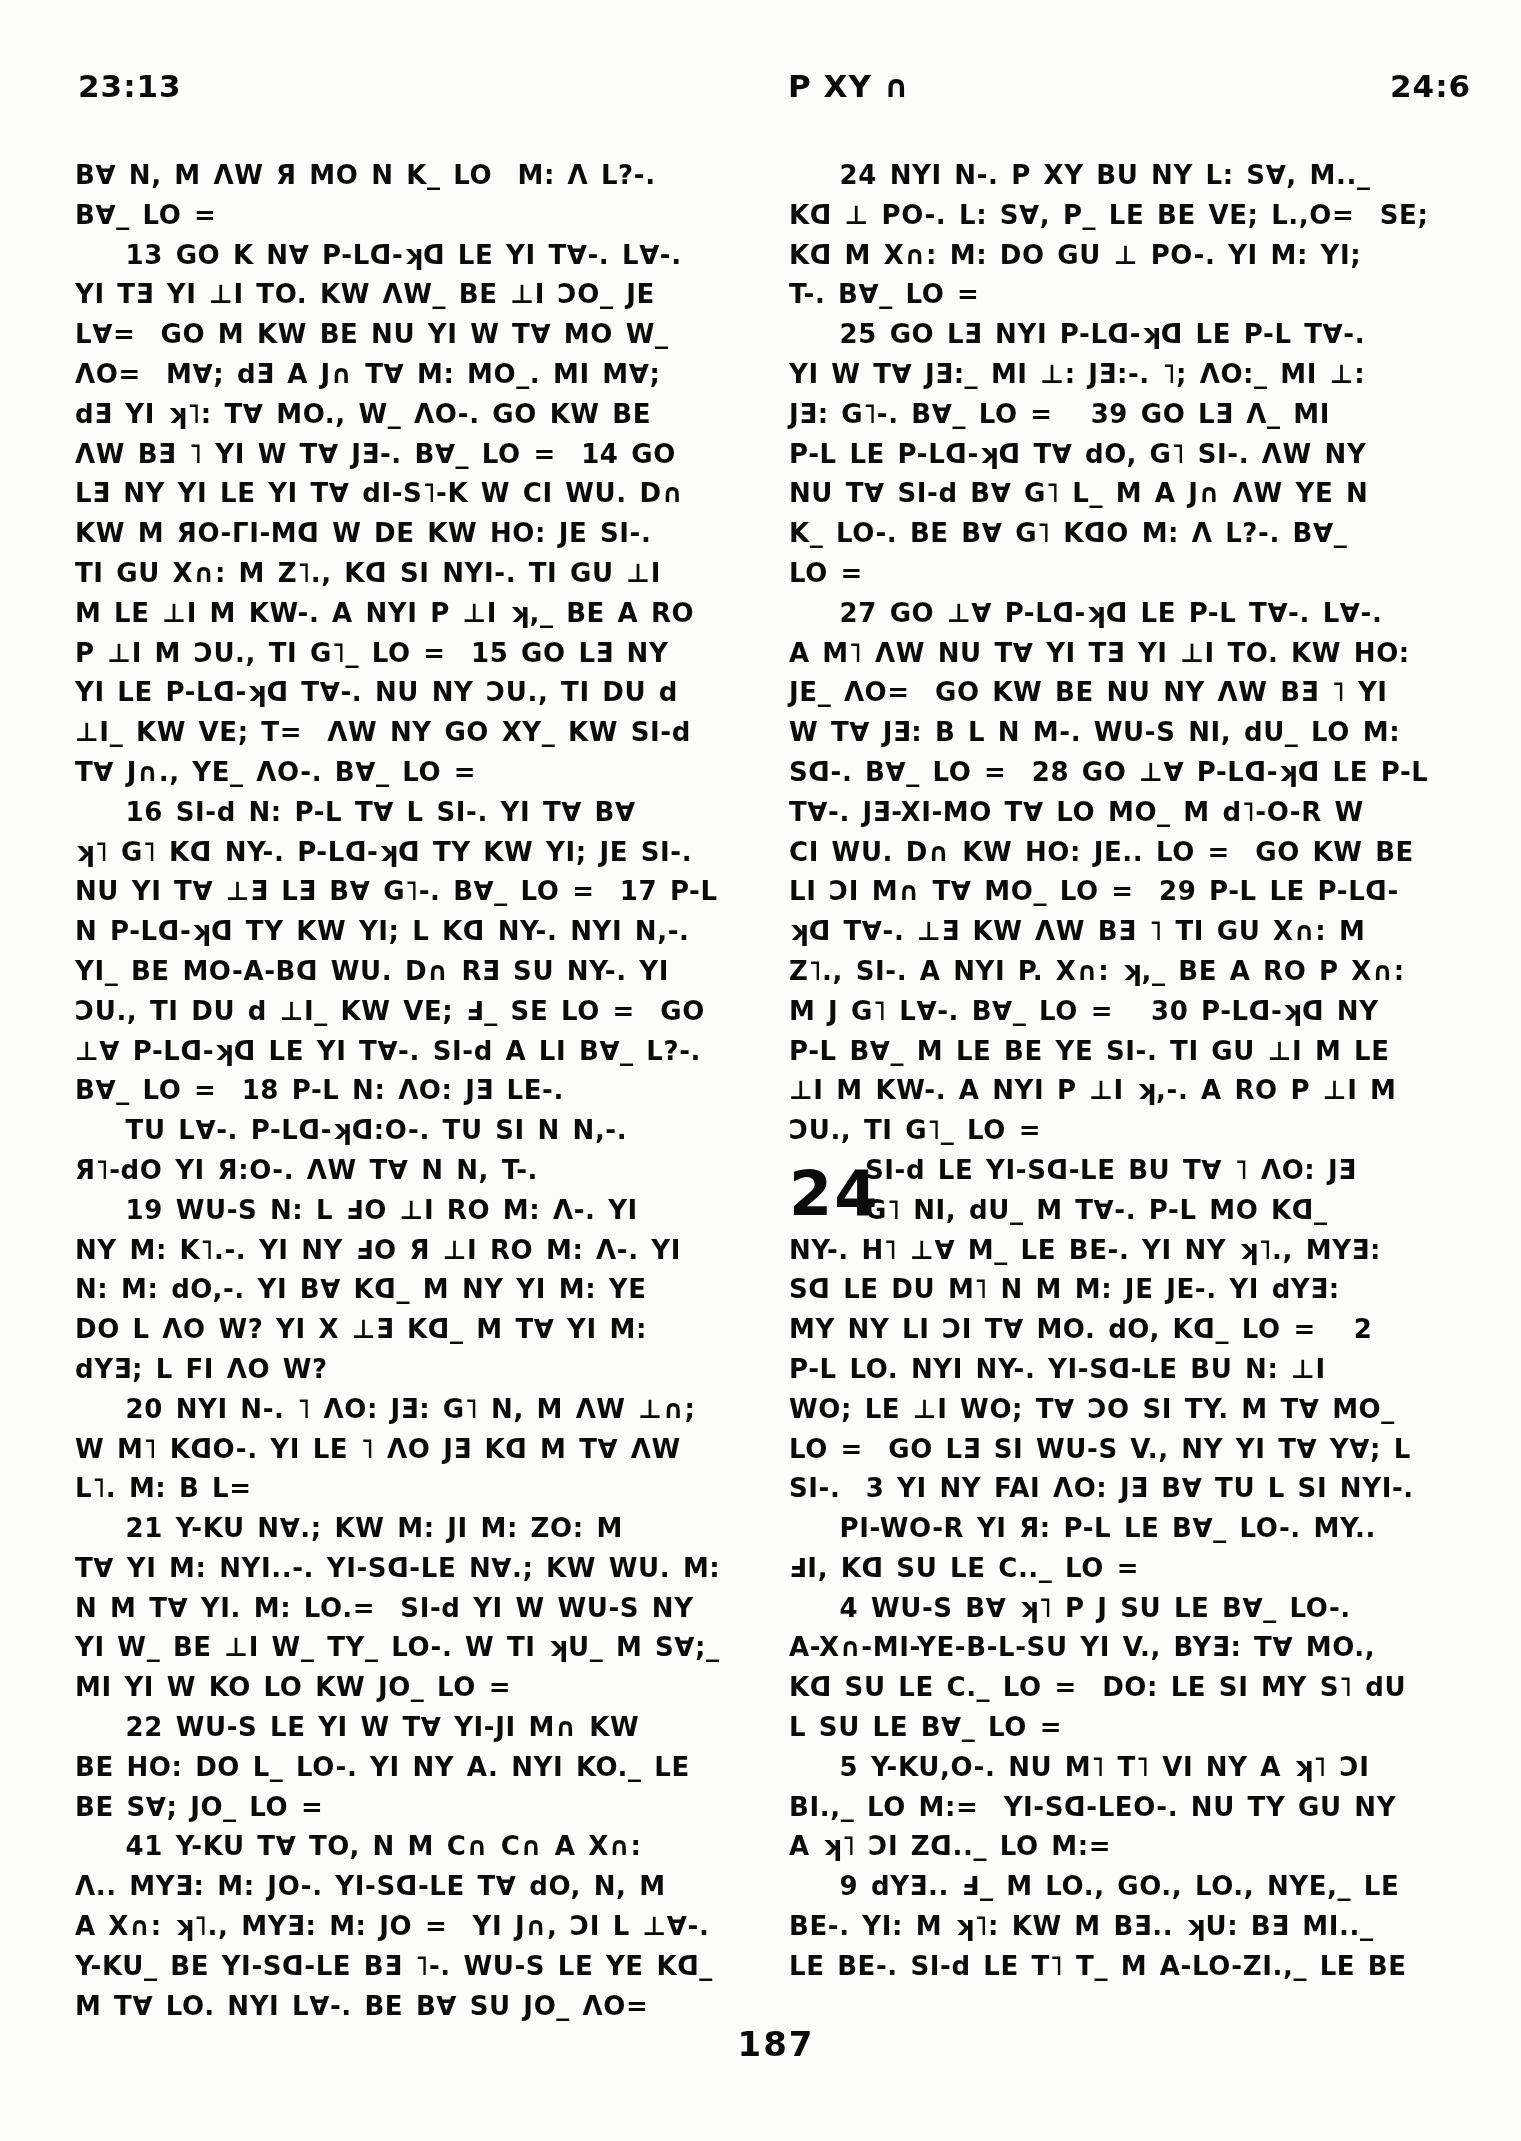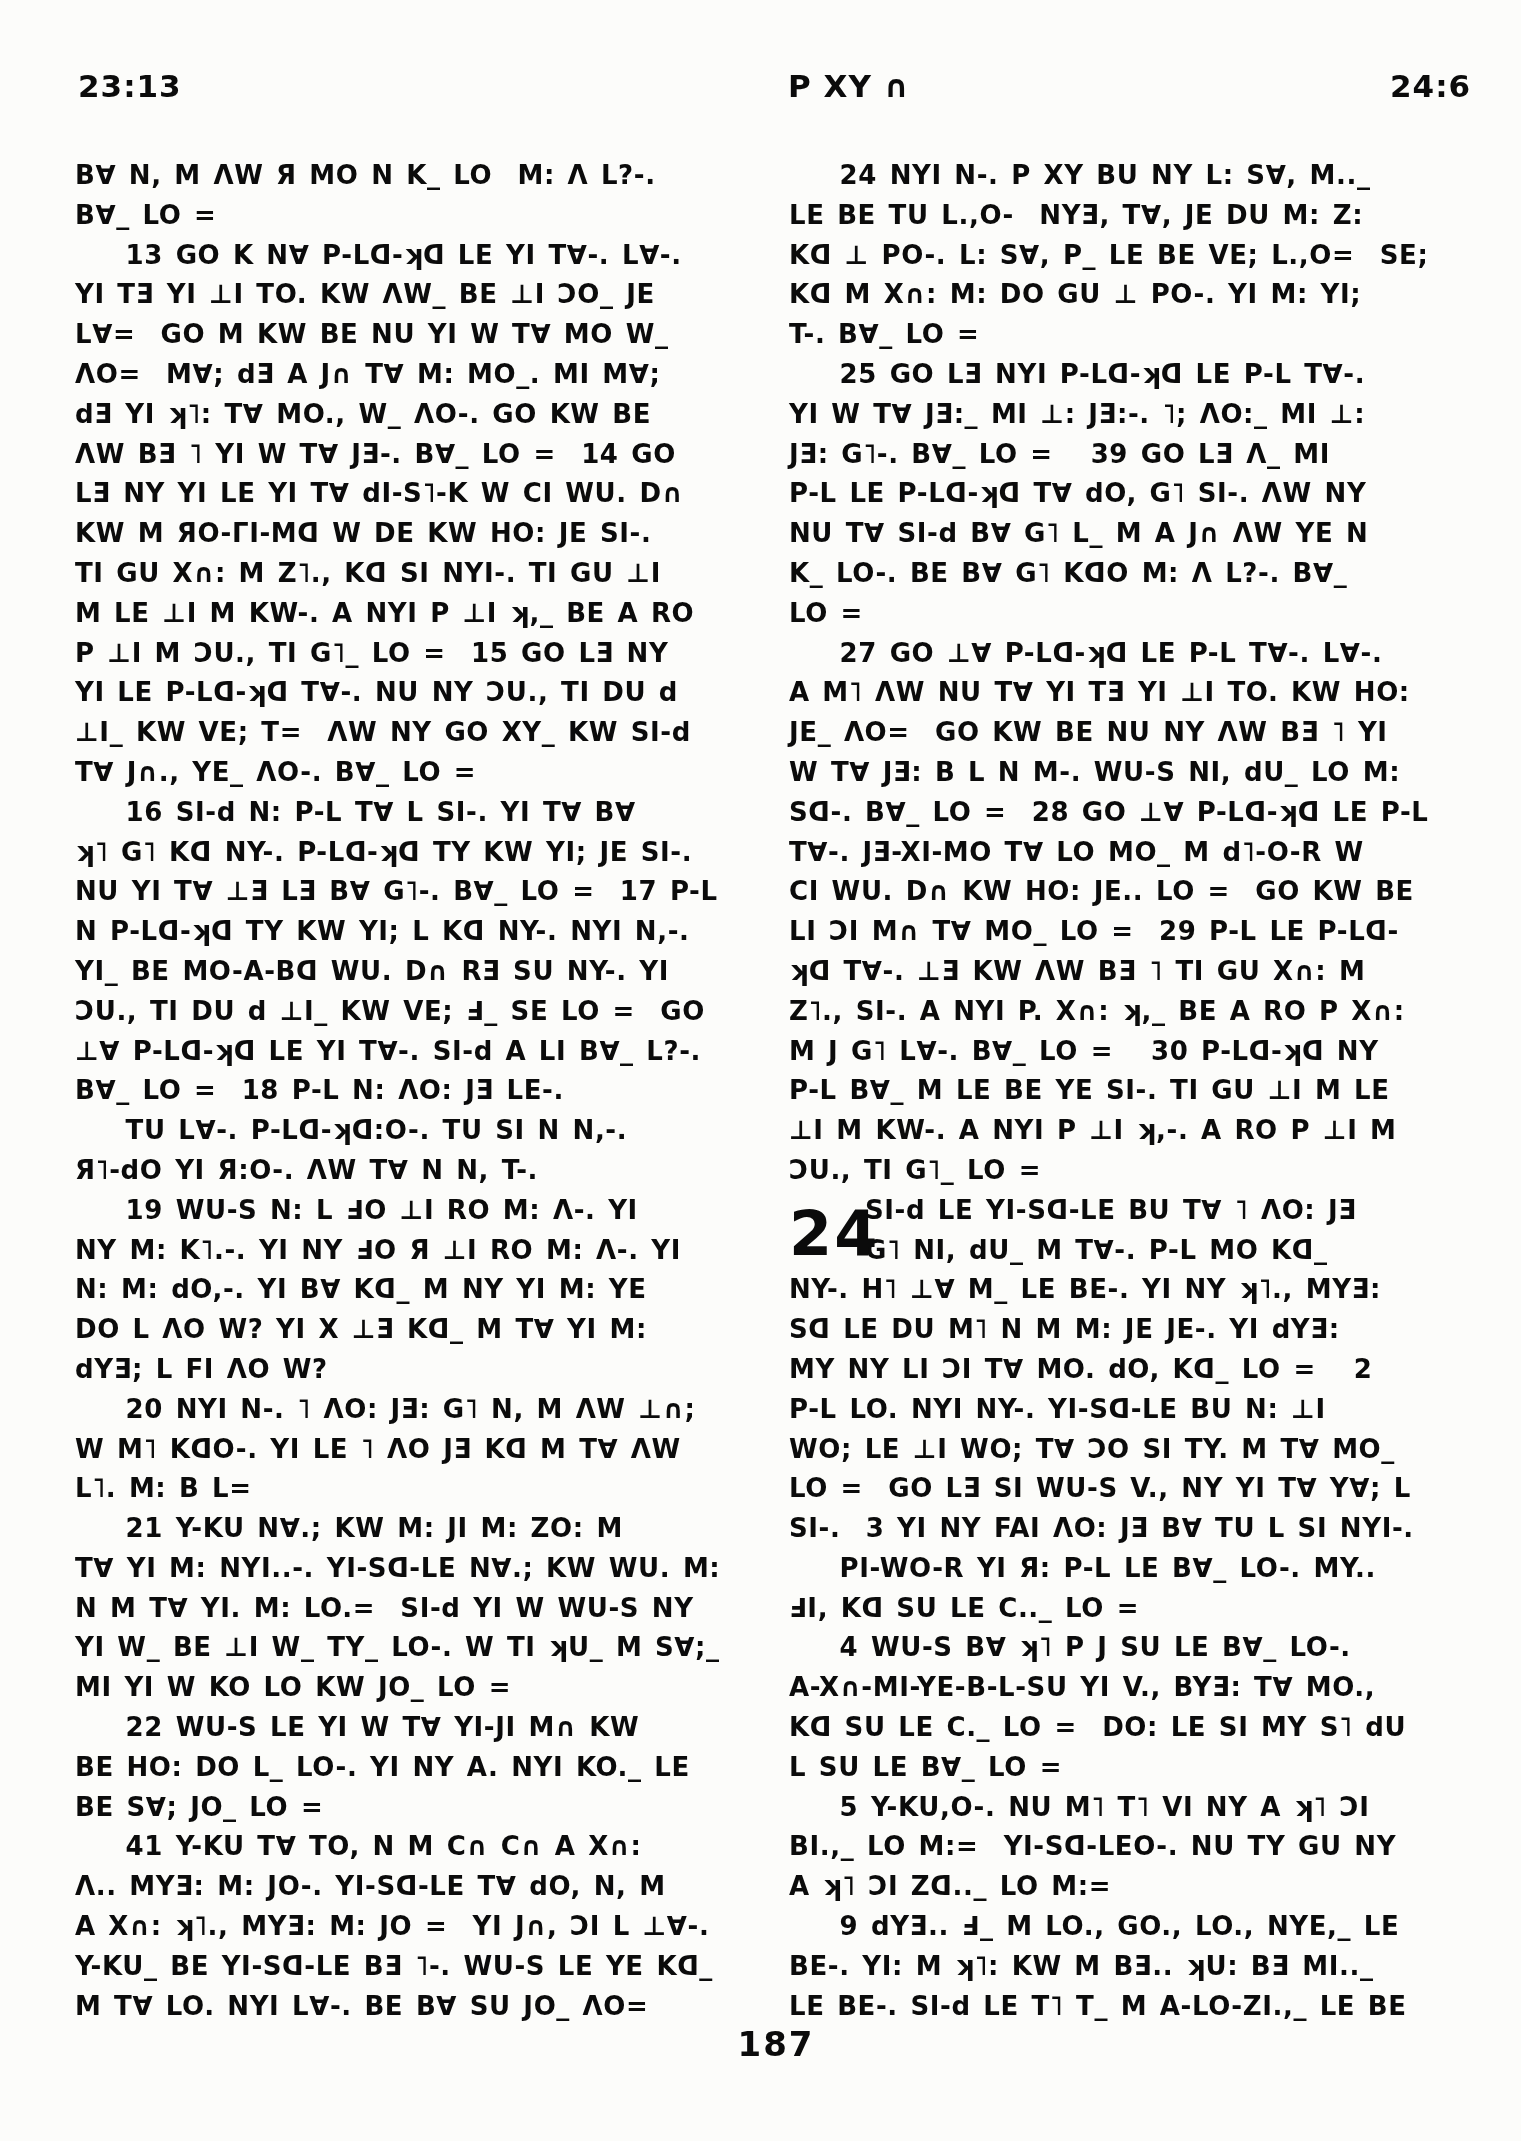--- a/index.html
+++ b/index.html
@@ -91,21 +91,20 @@
         <div class="line">Λ.. MYƎ: M: JO-. YI-Sᗡ-LE T∀ dO, N, M</div>
         <div class="line">A X∩: ʞ˥., MYƎ: M: JO =  YI J∩, ƆI L ⊥∀-.</div>
         <div class="line">Y-KU_ BE YI-Sᗡ-LE BƎ ˥-. WU-S LE YE Kᗡ_</div>
         <div class="line">M T∀ LO. NYI L∀-. BE B∀ SU JO_ ΛO=</div>
       </div>
   </div>
 
   <div id="col2" class="col">
     <div>
         <div class="line">    24 NYI N-. P XY BU NY L: S∀, M.._</div>
-        <div class="line">LE BE TU L.,O-  NYƎ, T∀, JE DU M: Z:</div>
         <div class="line">Kᗡ ⊥ PO-. L: S∀, P_ LE BE VE; L.,O=  SE;</div>
         <div class="line">Kᗡ M X∩: M: DO GU ⊥ PO-. YI M: YI;</div>
         <div class="line">T-. B∀_ LO =</div>
         <div class="line">    25 GO LƎ NYI P-Lᗡ-ʞᗡ LE P-L T∀-.</div>
         <div class="line">YI W T∀ JƎ:_ MI ⊥: JƎ:-. ˥; ΛO:_ MI ⊥:</div>
         <div class="line">JƎ: G˥-. B∀_ LO =   39 GO LƎ Λ_ MI</div>
         <div class="line">P-L LE P-Lᗡ-ʞᗡ T∀ dO, G˥ SI-. ΛW NY</div>
         <div class="line">NU T∀ SI-d B∀ G˥ L_ M A J∩ ΛW YE N</div>
         <div class="line">K_ LO-. BE B∀ G˥ KᗡO M: Λ L?-. B∀_</div>
         <div class="line">LO =</div>

